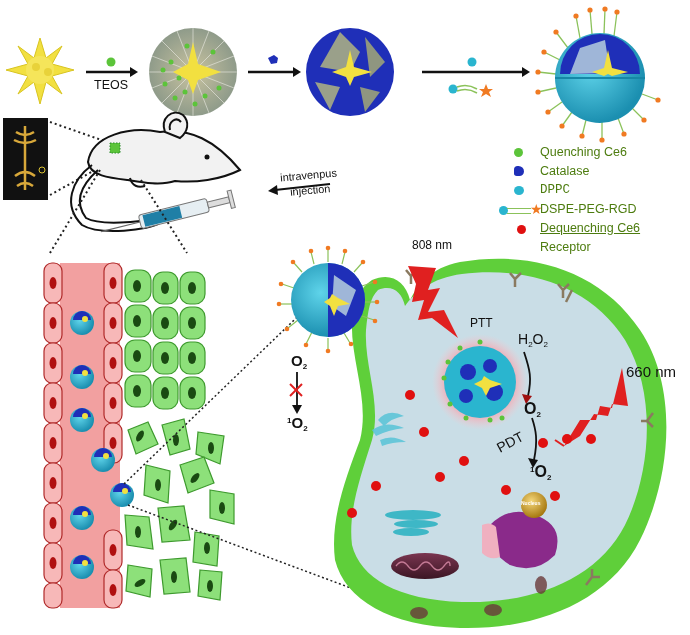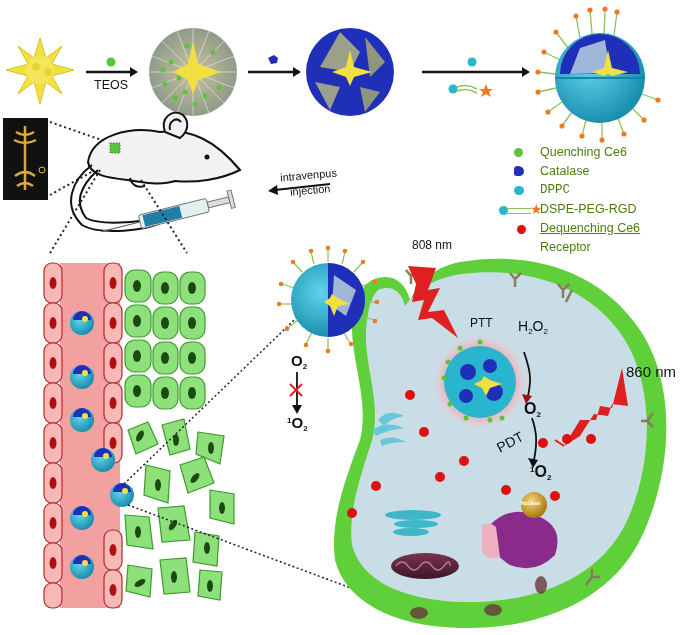--- a/index.html
+++ b/index.html
@@ -484,25 +484,25 @@
   <div class="abs" style="left:530px;top:202px;font-size:14px;color:#f07a22;line-height:1;">★</div>
   <div class="legend-row" style="top:202px;">DSPE-PEG-RGD</div>
 
   <div class="abs" style="left:517px;top:225px;width:9px;height:9px;border-radius:50%;background:#e01010;"></div>
   <div class="legend-row" style="top:221px;text-decoration:underline;">Dequenching Ce6</div>
 
   <div class="legend-row" style="top:240px;">Receptor</div>
 </div>
 
 <div class="lbl" style="left:412px;top:238px;font-size:12px;">808 nm</div>
-<div class="lbl" style="left:626px;top:363px;font-size:15px;">860 nm</div>
+<div class="lbl" style="left:626px;top:363px;font-size:15px;">660 nm</div>
 <div class="lbl" style="left:470px;top:316px;font-size:12px;">PTT</div>
 <div class="lbl" style="left:496px;top:434px;font-size:14px;transform:rotate(-28deg);">PDT</div>
 
-<div class="lbl" style="left:518px;top:318px;font-size:14px;">
+<div class="lbl" style="left:518px;top:331px;font-size:14px;">
   <span>H</span><span class="sub">2</span><span>O</span><span class="sub">2</span>
 </div>
 <div class="lbl" style="left:524px;top:400px;font-size:16px;font-weight:bold;">
   <span>O</span><span class="sub">2</span>
 </div>
 <div class="lbl" style="left:530px;top:463px;font-size:16px;font-weight:bold;">
   <span class="sup">1</span><span>O</span><span class="sub">2</span>
 </div>
 
 <div class="lbl" style="left:291px;top:352px;font-size:15px;font-weight:bold;">

